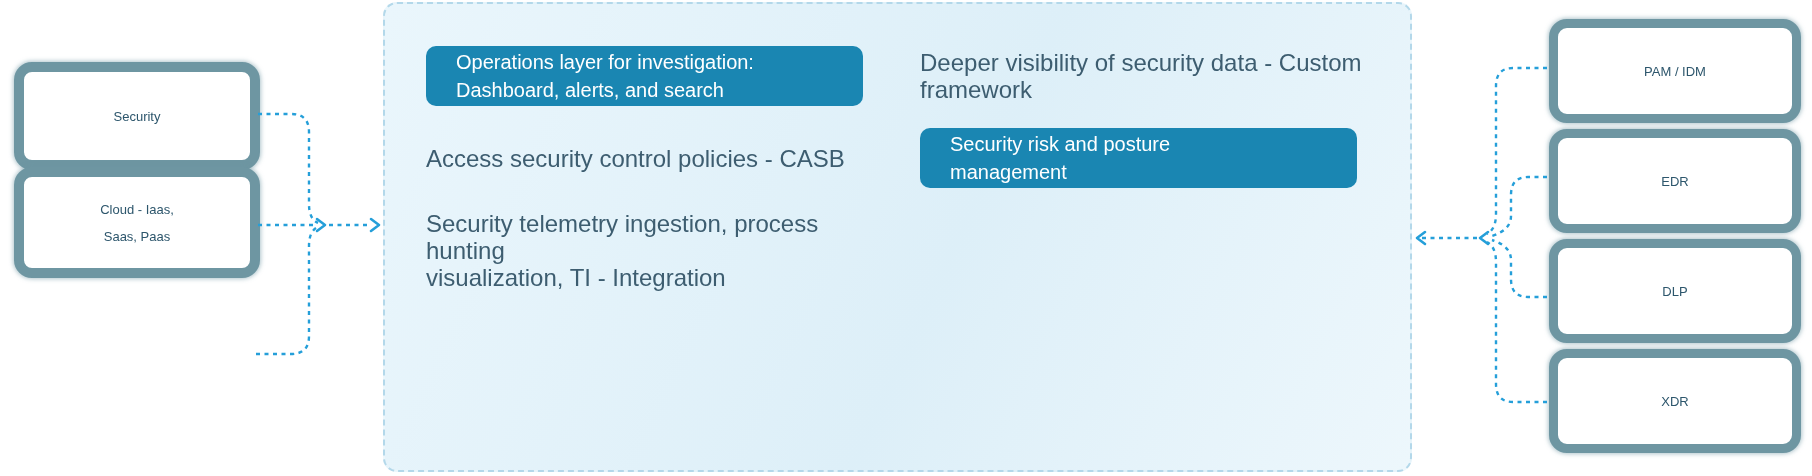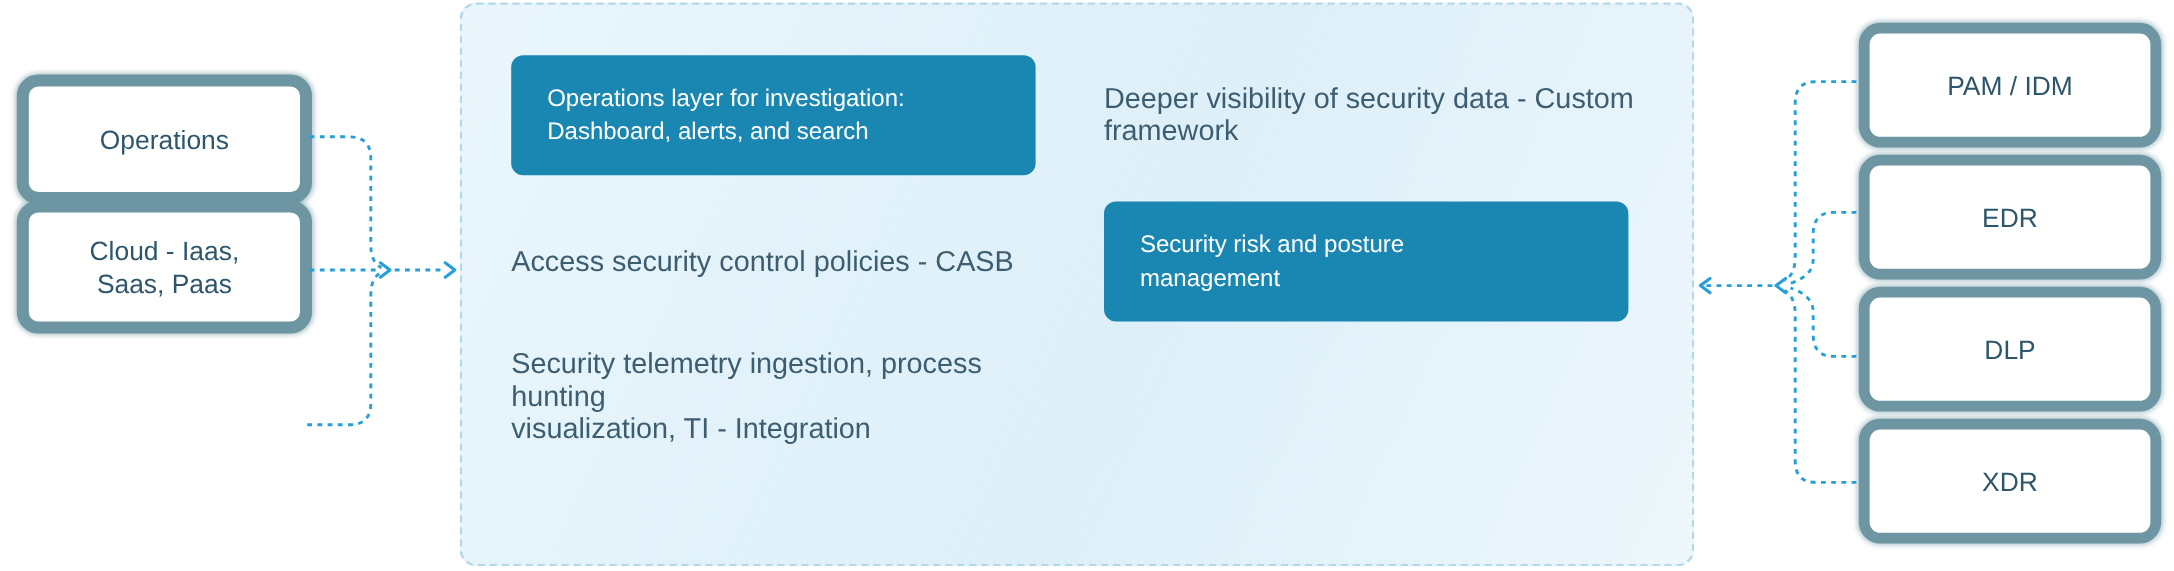--- a/index.html
+++ b/index.html
@@ -14,21 +14,21 @@
   
   .side-col{position:absolute;}
   .side-box{
     background:#ffffff;
     border:10px solid #6e96a2;
     border-radius:18px;
     box-shadow:0 0 4px 1px rgba(110,150,162,.55);
     display:flex;align-items:center;justify-content:center;
     text-align:center;
     color:#2d566c;
-    font-size:22px;font-weight:500;
+    font-size:13px;font-weight:500;
     line-height:27px;
     white-space:pre-line;
     box-sizing:border-box;
   }
   #sources-col{left:14px;top:62px;width:246px;}
   #sources-col .side-box{width:246px;margin-bottom:-3px;}
   #sources-col .side-box:nth-child(1){height:108px;}
   #sources-col .side-box:nth-child(2){height:111px;}
   #sources-col .side-box:nth-child(3){height:125px;align-items:flex-end;}
 
@@ -55,21 +55,21 @@
   }
   .layer-btn{
     background:#1a86b2;
     border:none;
     border-radius:10px;
     color:#ffffff;
     font-family:"Liberation Sans", sans-serif;
     font-size:20px;font-weight:500;
     line-height:28px;
     text-align:left;
-    padding:22px 30px;
+    padding:2px 30px;
     white-space:pre-line;
     width:437px;
     box-sizing:border-box;
     display:block;
   }
   .layer-desc{
     color:#3d5d70;
     font-size:24px;
     line-height:27px;
     white-space:pre-line;
@@ -80,21 +80,21 @@
   .dash{fill:none;stroke:#259fd9;stroke-width:2.4;stroke-dasharray:4 4.5;}
   .head{fill:none;stroke:#259fd9;stroke-width:2.6;stroke-linecap:round;stroke-linejoin:round;}
 </style>
 </head>
 <body>
 
 <div class="canvas">
 
   <div class="side-col" id="sources-col">
     <div class="side-box">
-      <span>Operations</span>
+      <span>Security</span>
     </div>
     <div class="side-box">
       <span>Cloud - Iaas,
 Saas, Paas</span>
     </div>
   </div>
 
   <div class="platform-panel">
     <div class="rows">
 

